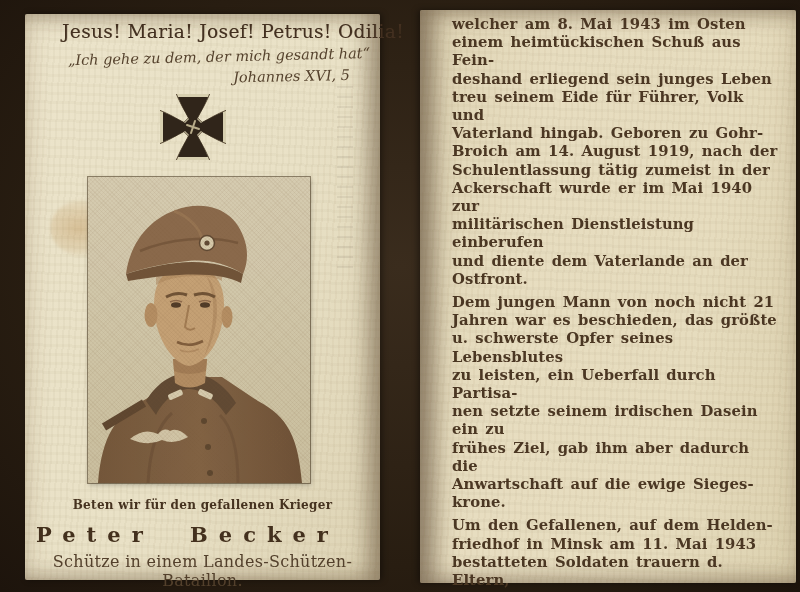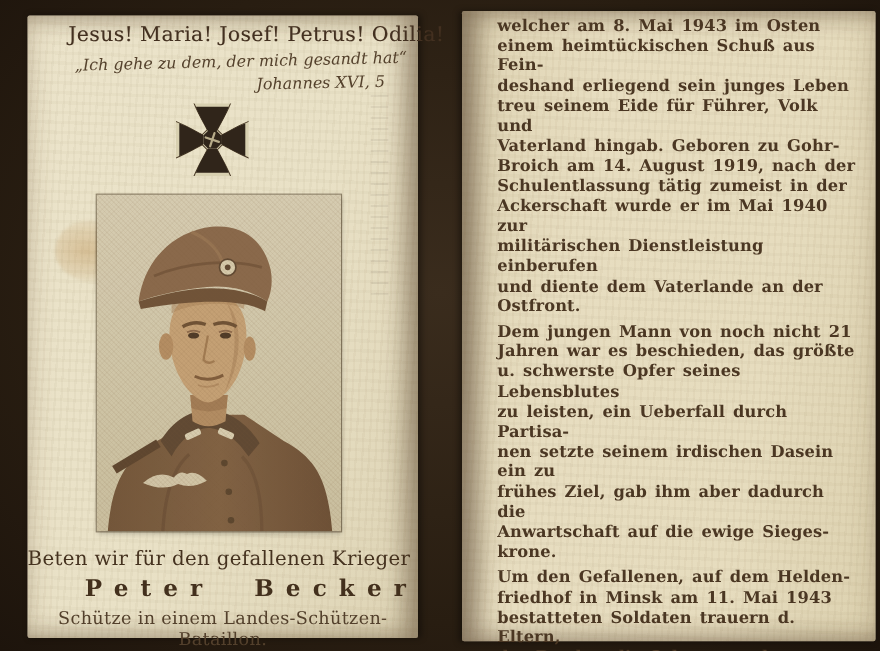--- a/index.html
+++ b/index.html
@@ -47,25 +47,25 @@
   .photo svg{display:block;}
   .grain{position:absolute;inset:0;pointer-events:none;
     background:repeating-linear-gradient(45deg, rgba(120,88,55,.07) 0 1px, transparent 1px 3px),
                repeating-linear-gradient(-45deg, rgba(120,88,55,.05) 0 1px, transparent 1px 3px);}
   .stain{position:absolute;left:25px;top:185px;width:72px;height:58px;border-radius:50%;
     background:radial-gradient(ellipse at 40% 50%, rgba(170,112,38,.30) 0%, rgba(170,112,38,.12) 55%, transparent 75%);
     filter:blur(1.5px);}
   .pencil{position:absolute;left:312px;top:72px;width:16px;height:182px;opacity:.5;filter:blur(.6px);
     background:repeating-linear-gradient(180deg, rgba(115,105,92,.22) 0 2px, transparent 2px 10px);}
   .prayer{
-    position:absolute;top:484px;left:0;width:100%;
-    font-size:18px;font-weight:400;color:#45321f;letter-spacing:.3px;
+    position:absolute;top:484px;left:0;width:100%;text-align:center;
+    font-size:12px;font-weight:700;color:#45321f;letter-spacing:.3px;
   }
   .fallen-name{
-    position:absolute;top:508px;left:0;width:100%;text-align:right;
+    position:absolute;top:508px;left:0;width:100%;text-align:left;
     font-size:21px;font-weight:700;color:#43301d;letter-spacing:11px;word-spacing:18px;
     padding-left:11px;box-sizing:border-box;
   }
   .unit{
     position:absolute;top:538px;left:0;width:100%;text-align:center;
     font-size:16px;color:#53402c;font-weight:400;letter-spacing:.3px;
   }
   .obit{position:absolute;left:32px;top:5px;width:328px;}
   .obit p{
     margin:0 0 5px 0;white-space:pre-line;

